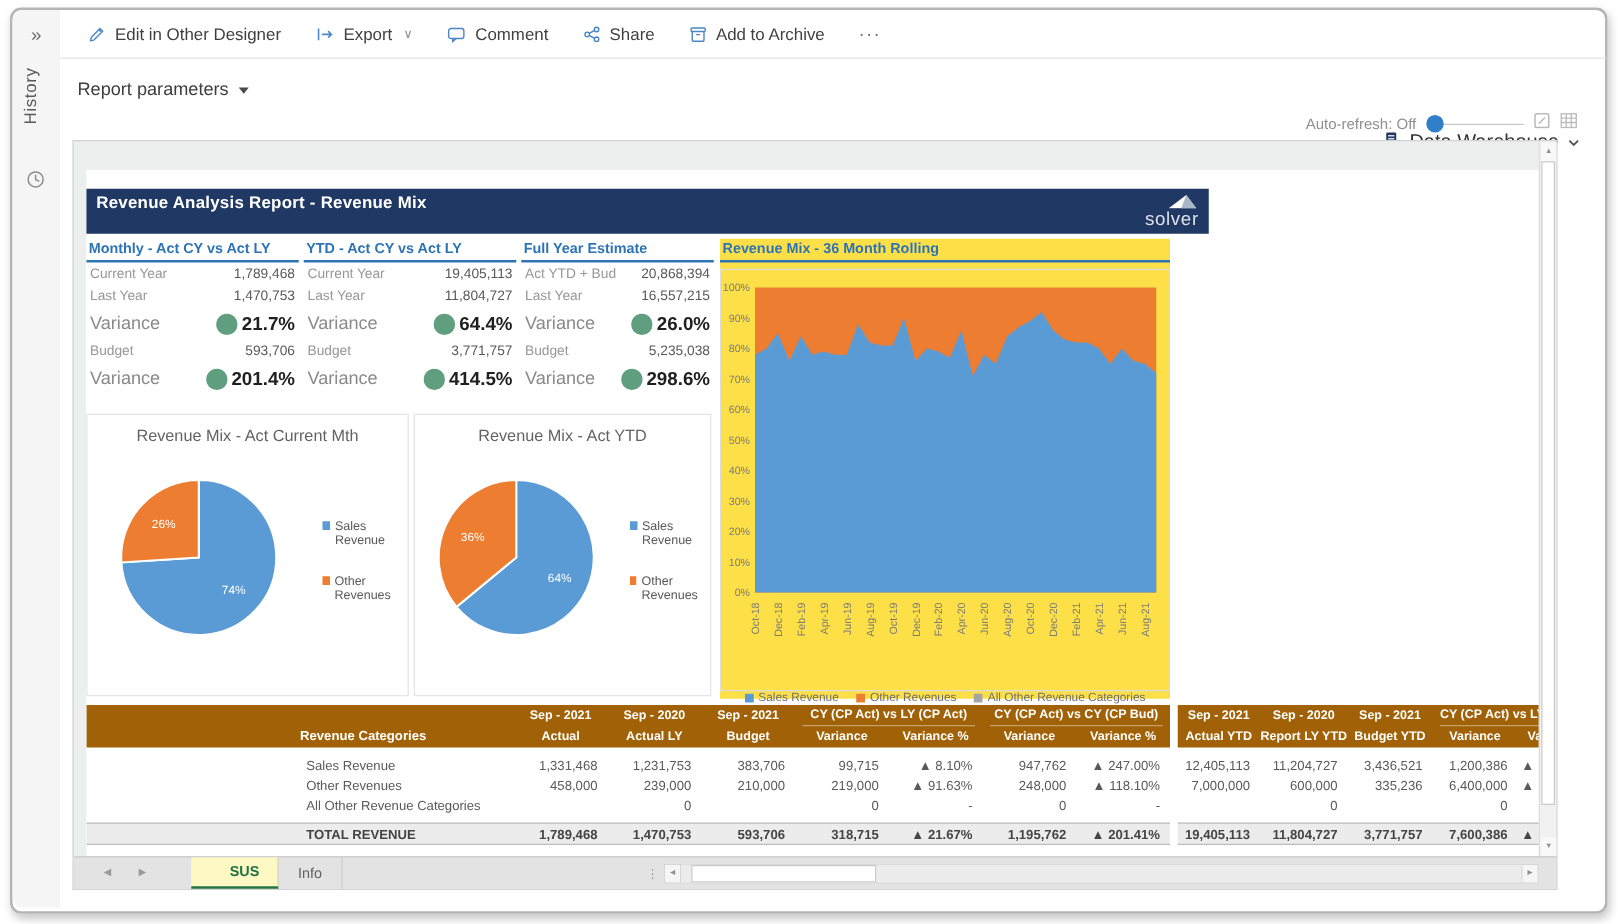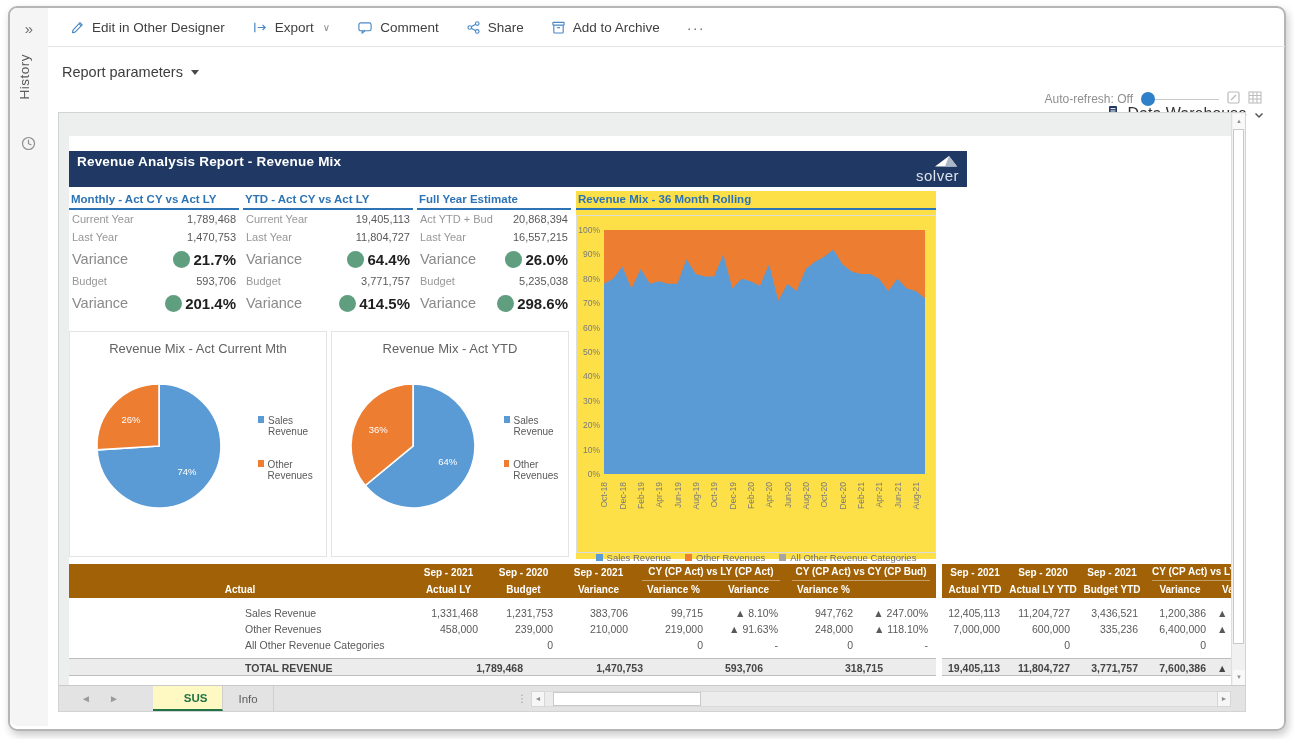--- a/index.html
+++ b/index.html
@@ -402,20 +402,21 @@
             <div class="t-head">
               <div class="t-row" style="grid-template-columns: 342px 75px 75px 75px 75px 75px 75px 75px;">
                 <div class="c"></div>
                 <div class="c" style="grid-column: span 1;">Sep - 2021</div>
                 <div class="c" style="grid-column: span 1;">Sep - 2020</div>
                 <div class="c" style="grid-column: span 1;">Sep - 2021</div>
                 <div class="c span2" style="grid-column: span 2;">CY (CP Act) vs LY (CP Act)</div>
                 <div class="c span2" style="grid-column: span 2;">CY (CP Act) vs CY (CP Bud)</div>
               </div>
               <div class="t-row" style="grid-template-columns: 342px 75px 75px 75px 75px 75px 75px 75px;">
+                <div class="c lab">Revenue Categories</div>
                 <div class="c">Actual</div>
                 <div class="c">Actual LY</div>
                 <div class="c">Budget</div>
                 <div class="c">Variance</div>
                 <div class="c">Variance %</div>
                 <div class="c">Variance</div>
                 <div class="c">Variance %</div>
               </div>
             </div>
             <div class="t-body">
@@ -442,21 +443,21 @@
               <div class="t-row" style="grid-template-columns: 342px 75px 75px 75px 75px 75px 75px 75px;">
                 <div class="c rowlab">All Other Revenue Categories</div>
                 <div class="c"></div>
                 <div class="c">0</div>
                 <div class="c"></div>
                 <div class="c">0</div>
                 <div class="c">-</div>
                 <div class="c">0</div>
                 <div class="c">-</div>
               </div>
-              <div class="t-row t-total" style="grid-template-columns: 342px 75px 75px 75px 75px 75px 75px 75px; gap: 45px;">
+              <div class="t-row t-total" style="grid-template-columns: 342px 75px 75px 75px 75px 75px 75px 75px;">
                 <div class="c rowlab">TOTAL REVENUE</div>
                 <div class="c">1,789,468</div>
                 <div class="c">1,470,753</div>
                 <div class="c">593,706</div>
                 <div class="c">318,715</div>
                 <div class="c">▲ 21.67%</div>
                 <div class="c">1,195,762</div>
                 <div class="c">▲ 201.41%</div>
               </div>
             </div>
@@ -466,21 +467,21 @@
           <div style="width: 312px;">
             <div class="t-head">
               <div class="t-row" style="grid-template-columns: 66px 70px 68px 68px 40px;">
                 <div class="c" style="grid-column: span 1;">Sep - 2021</div>
                 <div class="c" style="grid-column: span 1;">Sep - 2020</div>
                 <div class="c" style="grid-column: span 1;">Sep - 2021</div>
                 <div class="c span2" style="grid-column: span 2;">CY (CP Act) vs LY (CP</div>
               </div>
               <div class="t-row" style="grid-template-columns: 66px 70px 68px 68px 40px;">
                 <div class="c">Actual YTD</div>
-                <div class="c">Actual LY YTD</div>
+                <div class="c">Report LY YTD</div>
                 <div class="c">Budget YTD</div>
                 <div class="c">Variance</div>
                 <div class="c">Varia</div>
               </div>
             </div>
             <div class="t-body">
               <div class="t-row" style="grid-template-columns: 66px 70px 68px 68px 40px;">
                 <div class="c">12,405,113</div>
                 <div class="c">11,204,727</div>
                 <div class="c">3,436,521</div>

